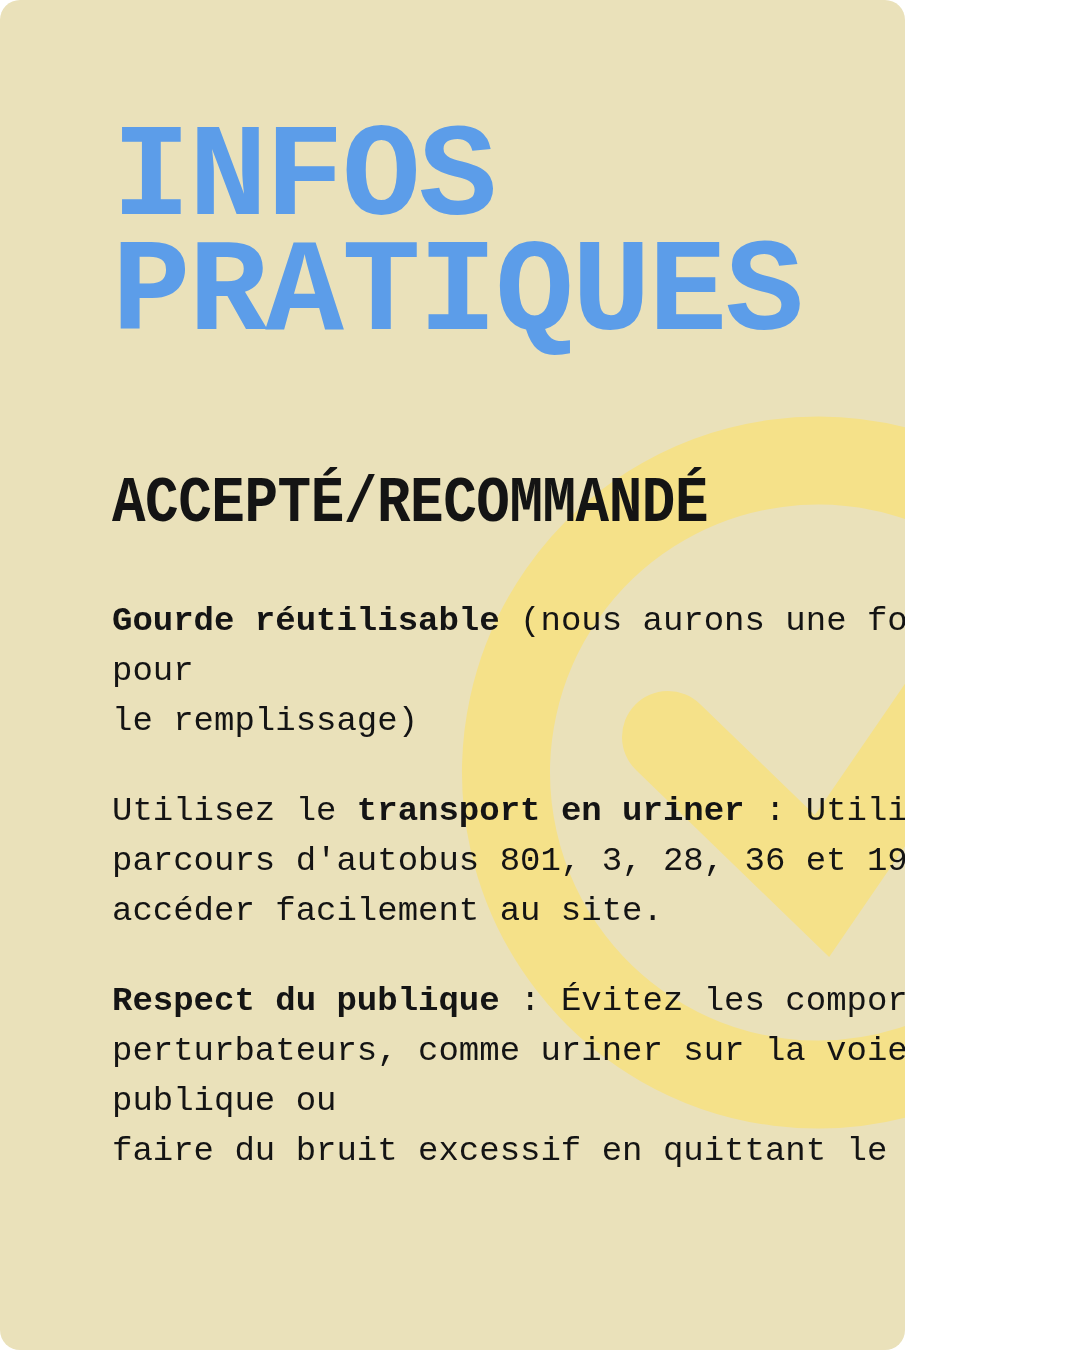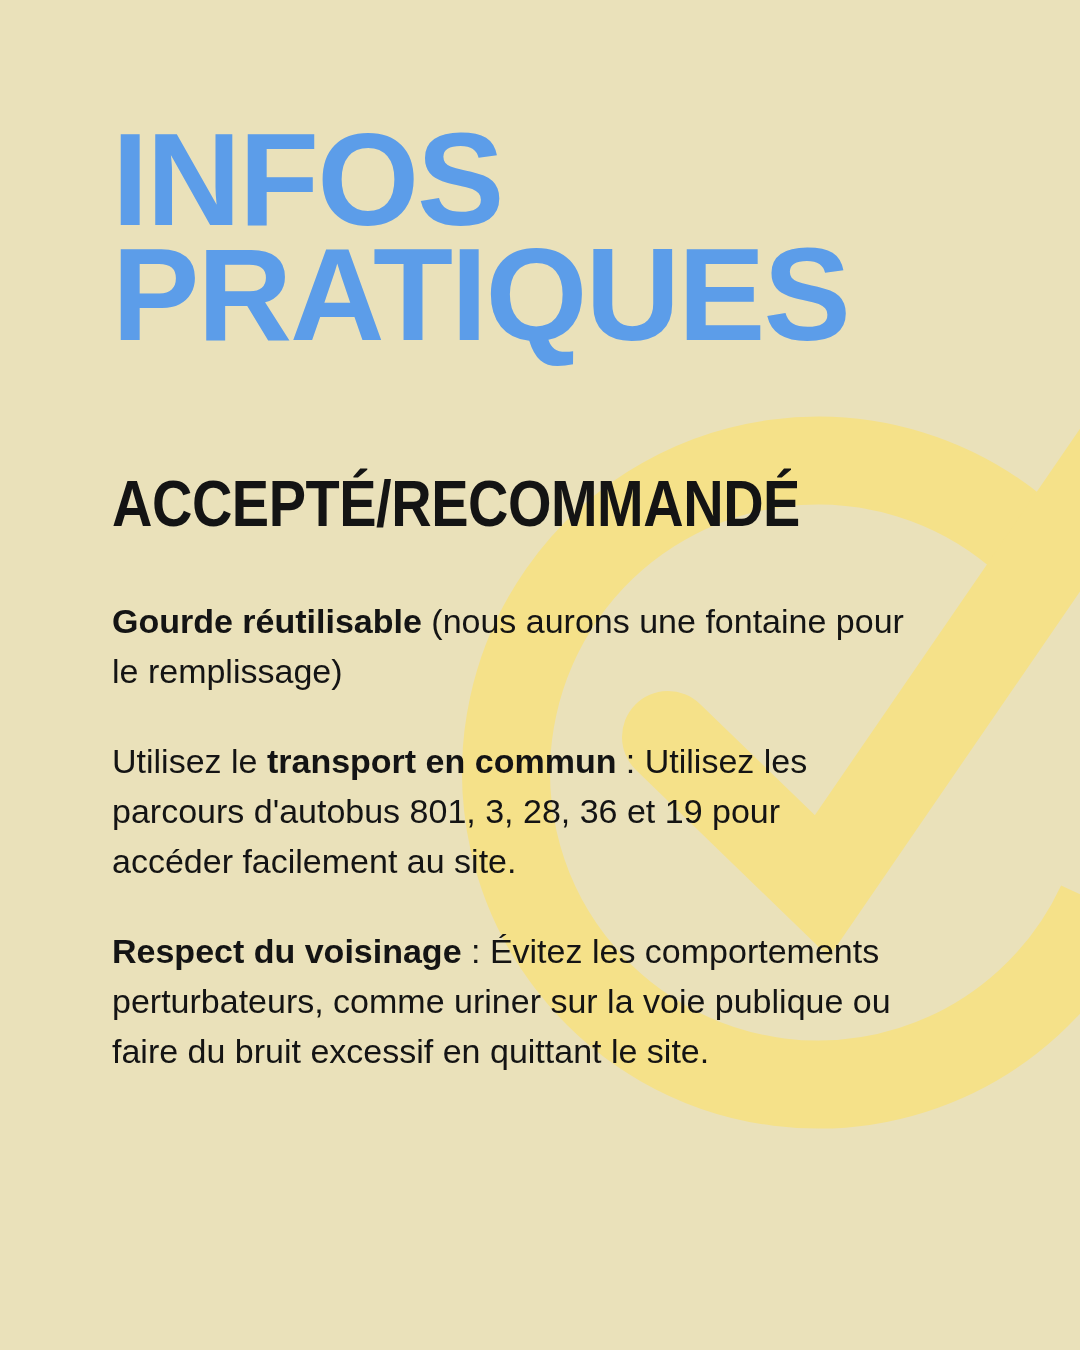--- a/index.html
+++ b/index.html
@@ -4,25 +4,26 @@
 <style>
   :root{
     --background:#EAE1BA;
     --accent-blue:#5C9DE9;
     --watermark-yellow:#F5E189;
     --text:#141414;
   }
   html,body{margin:0;padding:0;}
   .page{
     position:relative;
-    width:1080px;height:1350px;
+    width:905px;height:1350px;
     background:var(--background);
     overflow:hidden;
-    font-family:Liberation Sans, sans-serif;
+    font-family:Liberation Mono, monospace;
     color:var(--text);
+    border-radius:20px;
   }
   .watermark{
     position:absolute;left:0;top:0;width:1080px;height:1350px;
     display:block;
   }
   .wm{fill:none;stroke:var(--watermark-yellow);stroke-width:88;}
   .wm.check{stroke-width:92;stroke-linecap:round;stroke-linejoin:miter;stroke-miterlimit:4;}
   .content{
     position:absolute;left:112px;top:122px;width:940px;z-index:1;
   }
@@ -64,22 +65,22 @@
   </svg>
 
   <div class="content">
     <h1 class="title">INFOS
 PRATIQUES</h1>
     <h2 class="heading">ACCEPTÉ/RECOMMANDÉ</h2>
 
     <p class="para"><span></span><b>Gourde réutilisable</b><span> (nous aurons une fontaine pour
 le remplissage)</span></p>
 
-    <p class="para"><span>Utilisez le </span><b>transport en commun</b><span> : Utilisez les
+    <p class="para"><span>Utilisez le </span><b>transport en uriner</b><span> : Utilisez les
 parcours d'autobus 801, 3, 28, 36 et 19 pour
 accéder facilement au site.</span></p>
 
-    <p class="para"><span></span><b>Respect du voisinage</b><span> : Évitez les comportements
+    <p class="para"><span></span><b>Respect du publique</b><span> : Évitez les comportements
 perturbateurs, comme uriner sur la voie publique ou
 faire du bruit excessif en quittant le site.</span></p>
   </div>
 
 </div>
 
 </body></html>

